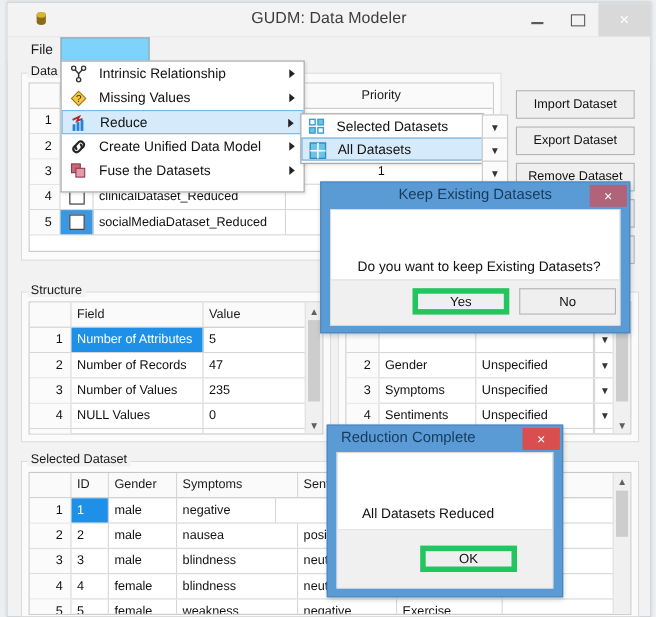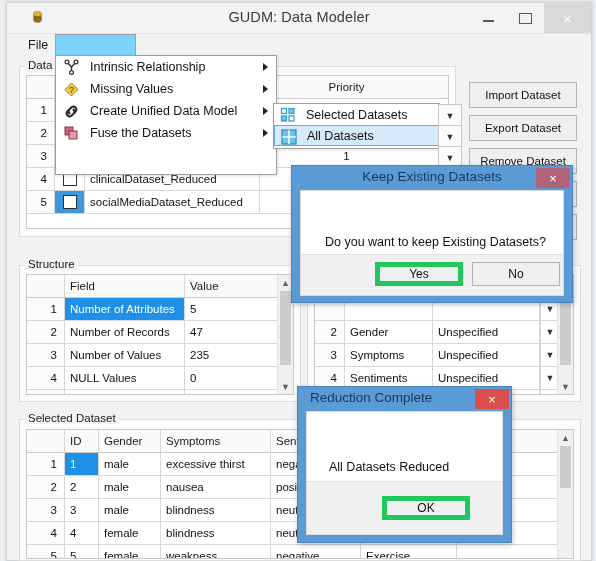--- a/index.html
+++ b/index.html
@@ -282,21 +282,20 @@
       <div class="gc" style="width:62px;">Gender</div>
       <div class="gc" style="width:110px;">Symptoms</div>
       <div class="gc" style="width:90px;">Sentiments</div>
       <div class="gc" style="width:96px;"></div>
       <div class="gc" style="width:101px;border-right:none;"></div>
     </div>
     <div class="grow">
       <div class="gc num" style="width:38px;">1</div>
       <div class="gc sel" style="width:34px;">1</div>
       <div class="gc" style="width:62px;">male</div>
-      <div class="gc" style="width:110px;">excessive thirst</div>
       <div class="gc" style="width:90px;">negative</div>
       <div class="gc" style="width:96px;"></div>
       <div class="gc" style="width:101px;border-right:none;"></div>
     </div>
     <div class="grow">
       <div class="gc num" style="width:38px;">2</div>
       <div class="gc" style="width:34px;">2</div>
       <div class="gc" style="width:62px;">male</div>
       <div class="gc" style="width:110px;">nausea</div>
       <div class="gc" style="width:90px;">positive</div>
@@ -352,20 +351,32 @@
     <div class="pitem">
       <span class="pico">
         <svg width="17" height="17" viewBox="0 0 17 17">
           <polygon points="8.5,2 15,8.5 8.5,15 2,8.5" fill="#f5c945" stroke="#a07c10" stroke-width="1"></polygon>
           <text x="8.5" y="12" font-size="9" text-anchor="middle" fill="#3a2a00" font-family="Liberation Sans">?</text>
         </svg>
       </span>
       <span>Missing Values</span>
       <i class="arrw"></i>
     </div>
+    <div class="pitem hl">
+      <span class="pico">
+        <svg width="17" height="17" viewBox="0 0 17 17">
+          <path d="M2 5 L8 2 L6 6 L11 4" stroke="#b02a2a" stroke-width="1.6" fill="none"></path>
+          <rect x="2" y="9" width="2.6" height="6" fill="#2f7fd0"></rect>
+          <rect x="5.6" y="7" width="2.6" height="8" fill="#2f7fd0"></rect>
+          <rect x="9.2" y="5" width="2.6" height="10" fill="#2f7fd0"></rect>
+        </svg>
+      </span>
+      <span>Reduce</span>
+      <i class="arrw"></i>
+    </div>
     <div class="pitem">
       <span class="pico">
         <svg width="17" height="17" viewBox="0 0 17 17">
           <path d="M6.5 10.5 a3 3 0 0 1 0-4.2 l2-2 a3 3 0 0 1 4.2 4.2 l-1 1" stroke="#262626" stroke-width="2" fill="none" stroke-linecap="round"></path>
           <path d="M10.5 6.5 a3 3 0 0 1 0 4.2 l-2 2 a3 3 0 0 1-4.2-4.2 l1-1" stroke="#262626" stroke-width="2" fill="none" stroke-linecap="round"></path>
         </svg>
       </span>
       <span>Create Unified Data Model</span>
       <i class="arrw"></i>
     </div>

